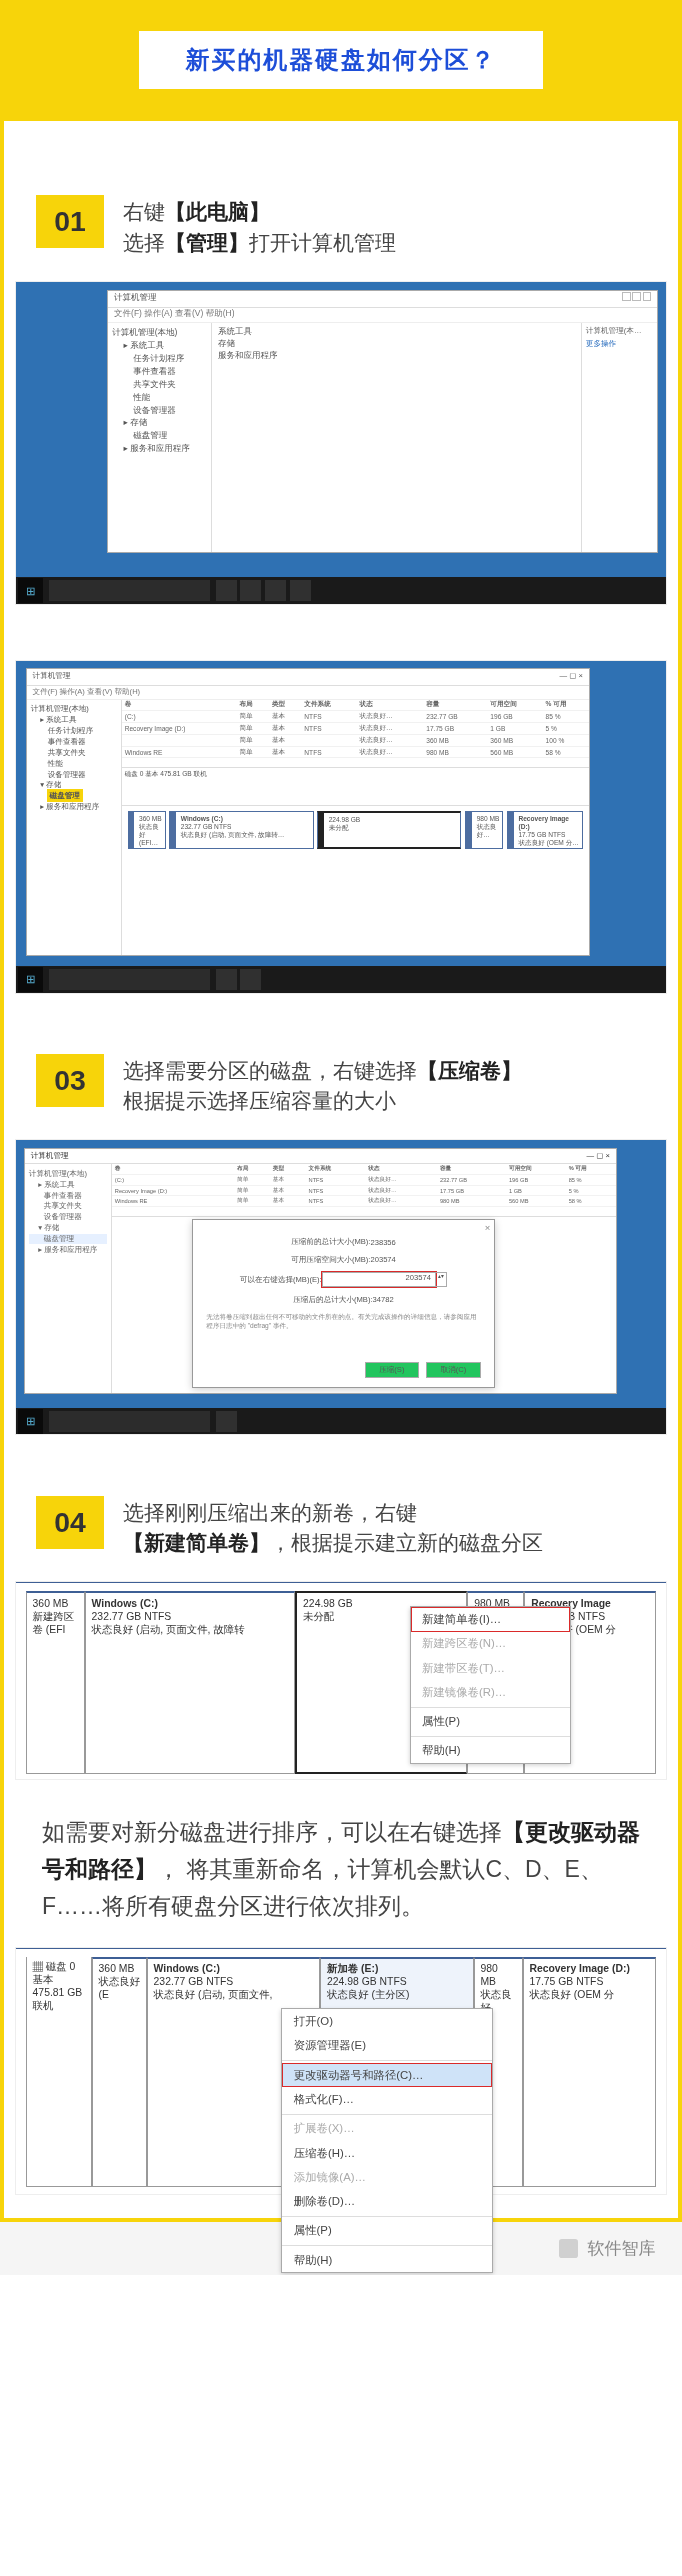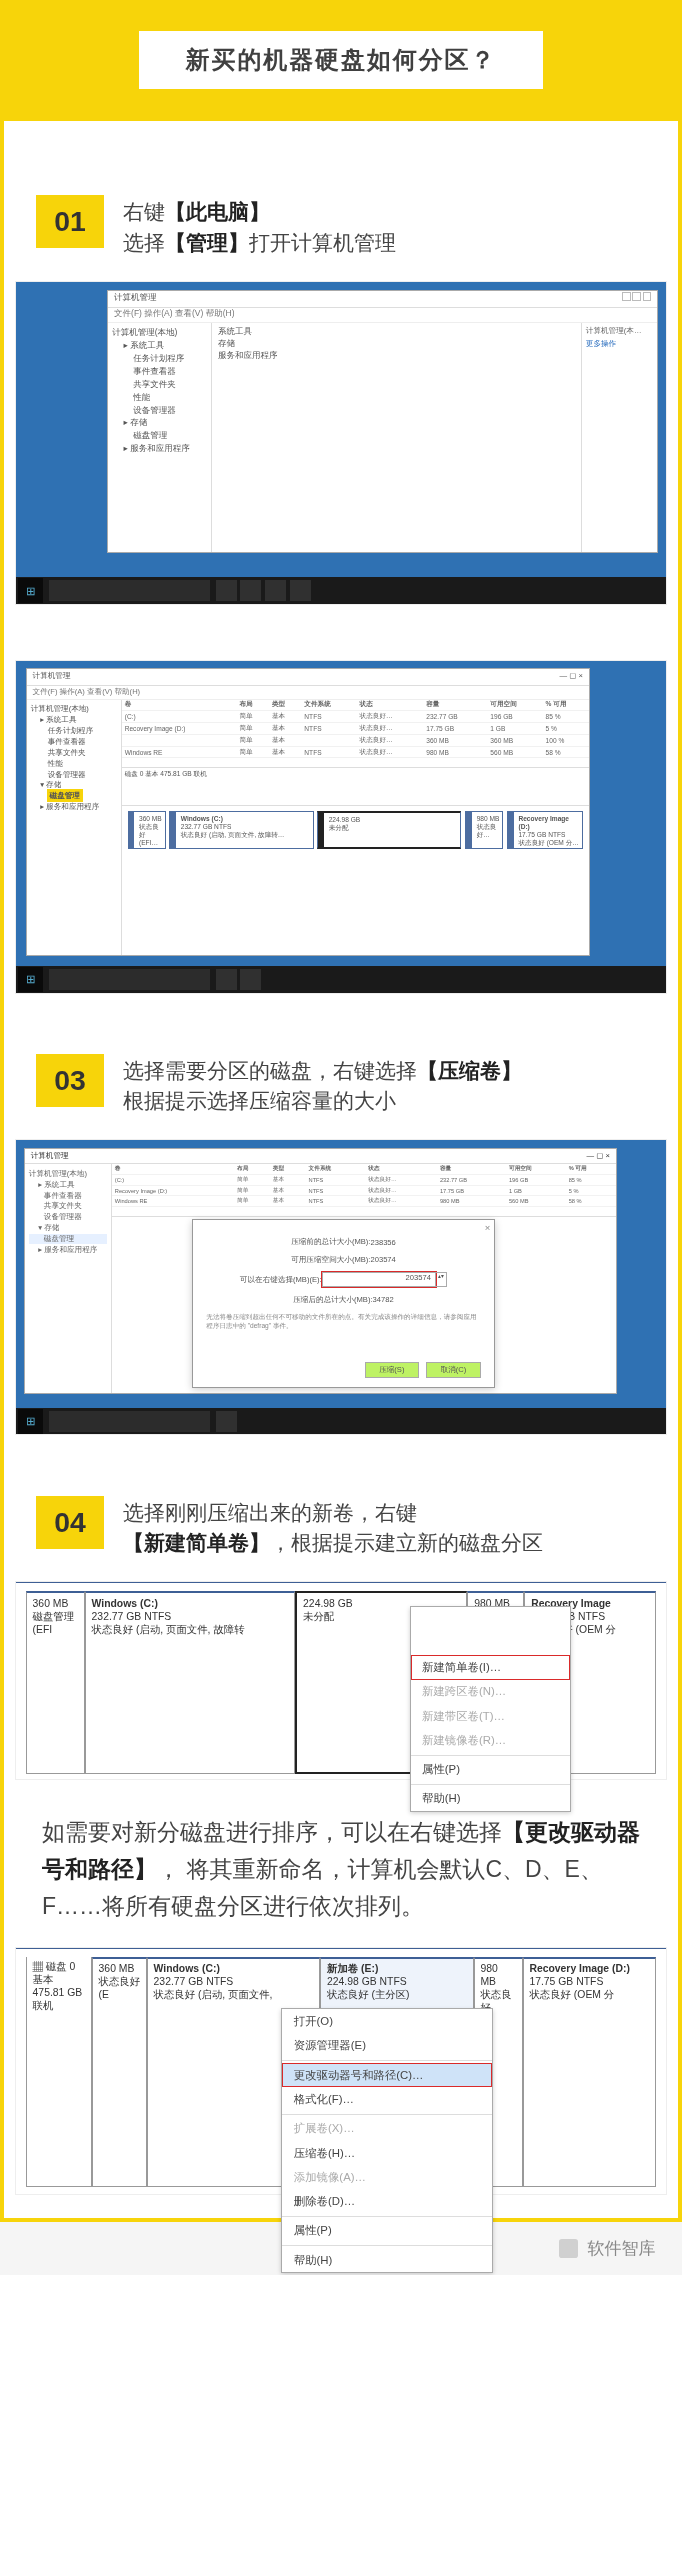--- a/index.html
+++ b/index.html
@@ -19,21 +19,21 @@
     padding: 26.5px 0 32px;
     text-align: center;
   }
   .title-bar .inner {
     background: #fff;
     display: inline-block;
     padding: 13.3px 47px;
     font-size: 24px;
     font-weight: 700;
     letter-spacing: 1.9px;
-    color: #404040;
+    color: #1d4ed8;
   }
   .gap { height: 63px; background: #fff; }
   .step-row {
     display: flex;
     align-items: flex-start;
     padding: 11.4px 32px 17px;
   }
   .step-num {
     width: 68px;
     height: 53px;
@@ -155,21 +155,21 @@
     background:#fff; border:0.9px solid #999; box-shadow:0 1.9px 7.6px rgba(0,0,0,.2);
     font-size:7.6px; color:#555; padding:9.5px 13.3px;
   }
   .dlg .row { display:flex; justify-content:center; margin:7.6px 0; align-items:center; }
   .dlg .field {
     width:114px; height:15px; border:0.9px solid #aaa; text-align:right; padding:0 3.8px;
     outline:1.9px solid #da2a2a; outline-offset:0;
   }
   .dlg .spin { width:11.4px; height:15px; border:0.9px solid #aaa; border-left:none; font-size:5.7px; text-align:center; }
   .dlg .btns { position:absolute; right:13.3px; bottom:9.5px; display:flex; gap:7.6px; }
-  .dlg .btn { border:0.9px solid #aaa; padding:1.9px 13.3px; font-size:7.6px; background:#bef264; }
+  .dlg .btn { border:0.9px solid #aaa; padding:1.9px 13.3px; font-size:7.6px; background:#22c55e; }
   .dlg .x { position:absolute; top:1.9px; right:3.8px; font-size:9.5px; color:#888; }
   .desktop3 .icons-r { position:absolute; right:7.6px; top:7.6px; }
   
   .shot4 {
     background:#fff; height:197px; border-top:1.9px solid #3e5f95;
     font-size:10.4px; color:#333; position:relative; padding:7.6px 9.5px 5.7px;
     display:flex;
   }
   .shot4 .col {
     border:0.9px solid #999; padding:3.8px 5.7px;
@@ -177,21 +177,21 @@
     margin-right:0;
   }
   .shot4 .col.stripe { border-top:2.8px solid #3e5f95; }
   .shot4 .col.black { border-top:2.8px solid #222; border-bottom:2.8px solid #222; border-left:2.8px solid #222; }
   .shot4 .ctx {
     position:absolute; right:95px; top:23px; width:161px;
     background:#fff; border:0.9px solid #aaa; box-shadow:0 1.9px 4.7px rgba(0,0,0,.2);
     font-size:11.4px;
   }
   .shot4 .ctx .mi { padding:4.7px 11.4px; color:#444; }
-  .shot4 .ctx .mi.hot { outline:1.9px solid #da2a2a; outline-offset:-1.9px;margin-top:48px; }
+  .shot4 .ctx .mi.hot { outline:1.9px solid #da2a2a; outline-offset:-1.9px; }
   .shot4 .ctx .mi.dis { color:#aaa; }
   .shot4 .ctx .sep { border-top:0.9px solid #ddd; margin:1.9px 0; }
   
   .note {
     padding: 34px 38px 17px;
     font-size: 23px; line-height:1.6; color:#444;
   }
   .note b { font-weight:800; color:#222; }
   
   .shot5 {
@@ -531,21 +531,21 @@
     <div class="step-text">
       <span>选择刚刚压缩出来的新卷，右键</span><br>
       <b>【新建简单卷】</b><span>，根据提示建立新的磁盘分区</span>
     </div>
   </div>
 
   <div class="shot-wrap">
     <div class="shot4">
       <div class="col stripe" style="flex:0 0 59px">
         <div>360 MB</div>
-          <div>磁盘管理 (EFI</div>
+          <div>新建跨区卷 (EFI</div>
       </div>
       <div class="col stripe" style="flex:2">
         <b>Windows  (C:)</b><div>232.77 GB NTFS</div><div>状态良好 (启动, 页面文件, 故障转</div>
       </div>
       <div class="col black" style="flex:1.6">
         <div>224.98 GB</div>
           <div>未分配</div>
       </div>
       <div class="col stripe" style="flex:0 0 36px">
         <div>980 MB</div>

